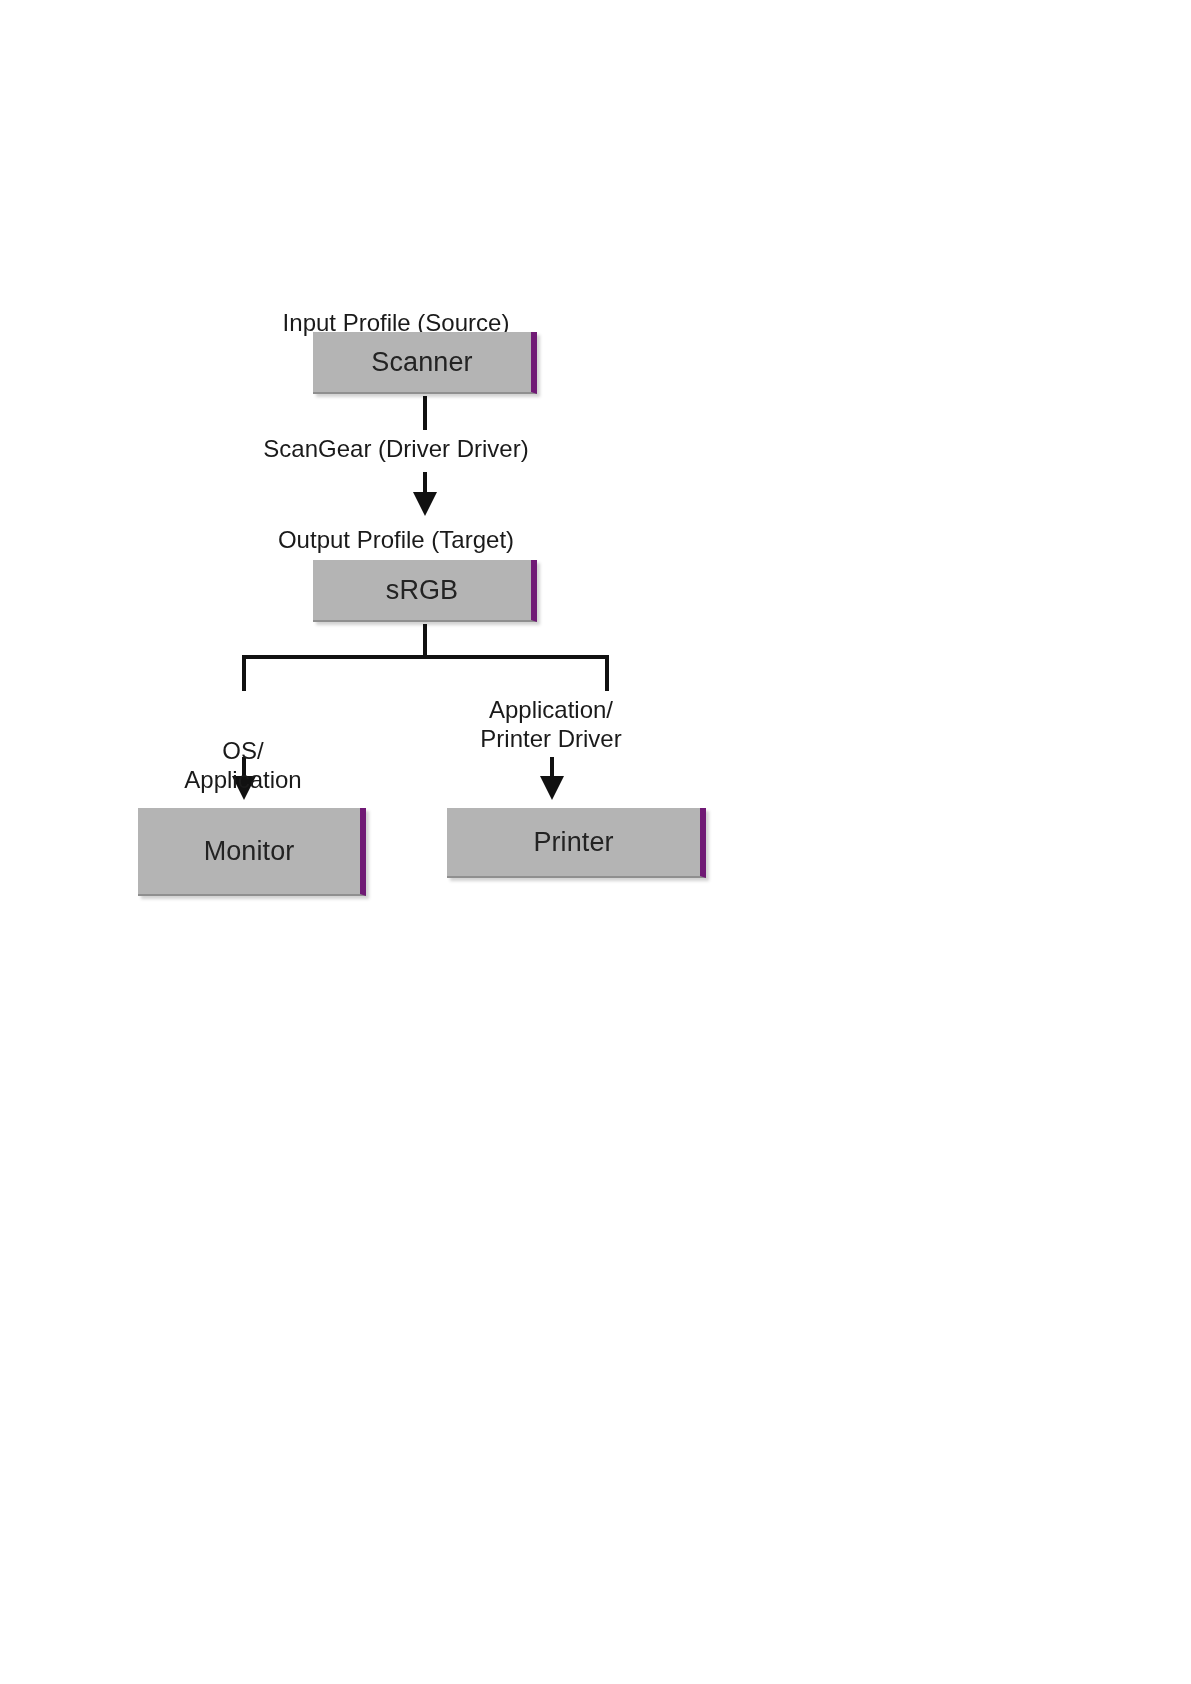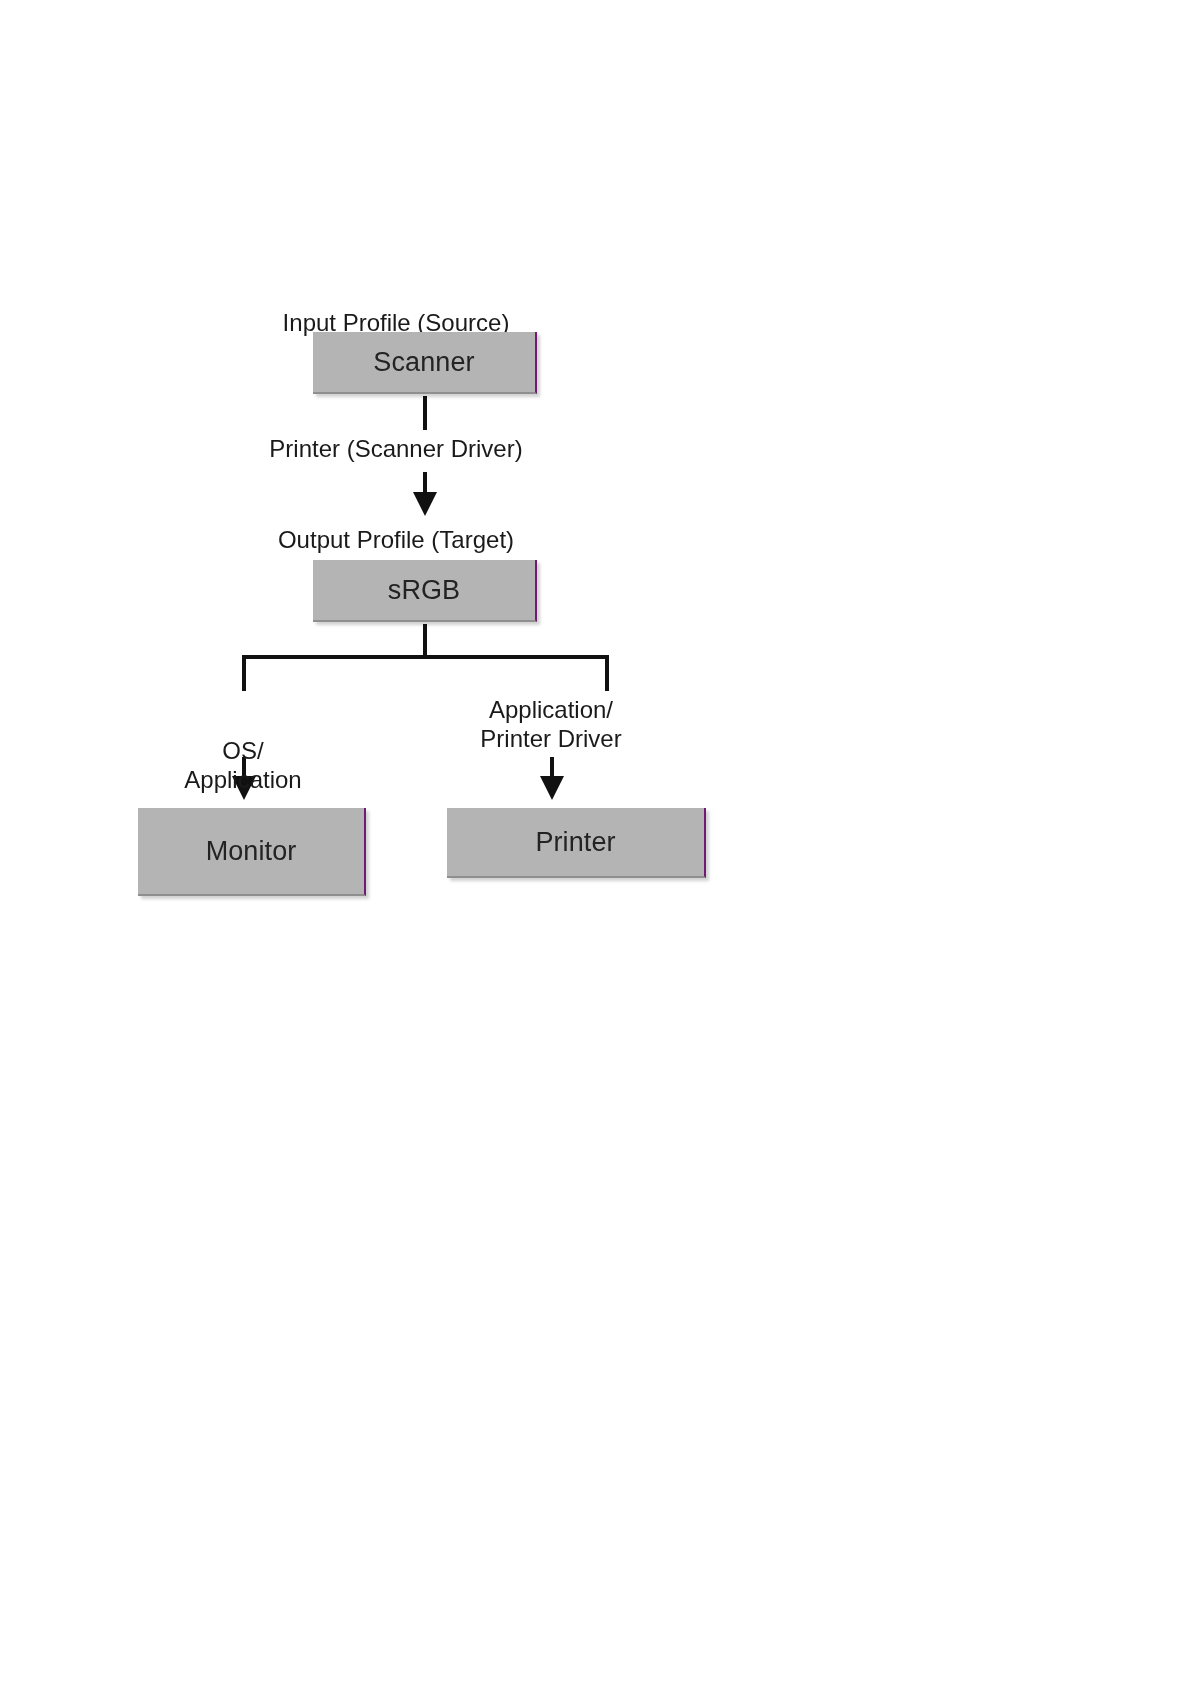--- a/index.html
+++ b/index.html
@@ -23,21 +23,21 @@
     left: 0;
     top: 0;
     width: 1191px;
     height: 1684px;
   }
 
   
   .node-box {
     position: absolute;
     background: #b4b4b4;
-    border-right: 2px solid #701a75;
+    border-right: 6px solid #701a75;
     border-bottom: 2px solid #8f8f8f;
     box-shadow: 3px 3px 3px rgba(0,0,0,0.18);
     display: flex;
     align-items: center;
     justify-content: center;
     box-sizing: border-box;
   }
   .node-box .node-label {
     font-size: 27px;
     line-height: 1;
@@ -108,21 +108,21 @@
 
     <line class="conn-line" x1="244" y1="757" x2="244" y2="782"></line>
     <polygon class="conn-head" points="244,800 232,776 256,776"></polygon>
 
     <line class="conn-line" x1="552" y1="757" x2="552" y2="782"></line>
     <polygon class="conn-head" points="552,800 540,776 564,776"></polygon>
   </svg>
 
   <div class="caption" id="cap-input-profile">Input Profile (Source)</div>
 
-  <div class="caption" id="cap-scangear">Printer (Scanner Driver)</div>
+  <div class="caption" id="cap-scangear">ScanGear (Driver Driver)</div>
 
   <div class="caption" id="cap-output-profile">Output Profile (Target)</div>
 
   <div class="caption" id="cap-os-application">OS/
 Application</div>
 
   <div class="caption" id="cap-app-printer">Application/
 Printer Driver</div>
 
   <div class="node-box" id="box-scanner">

